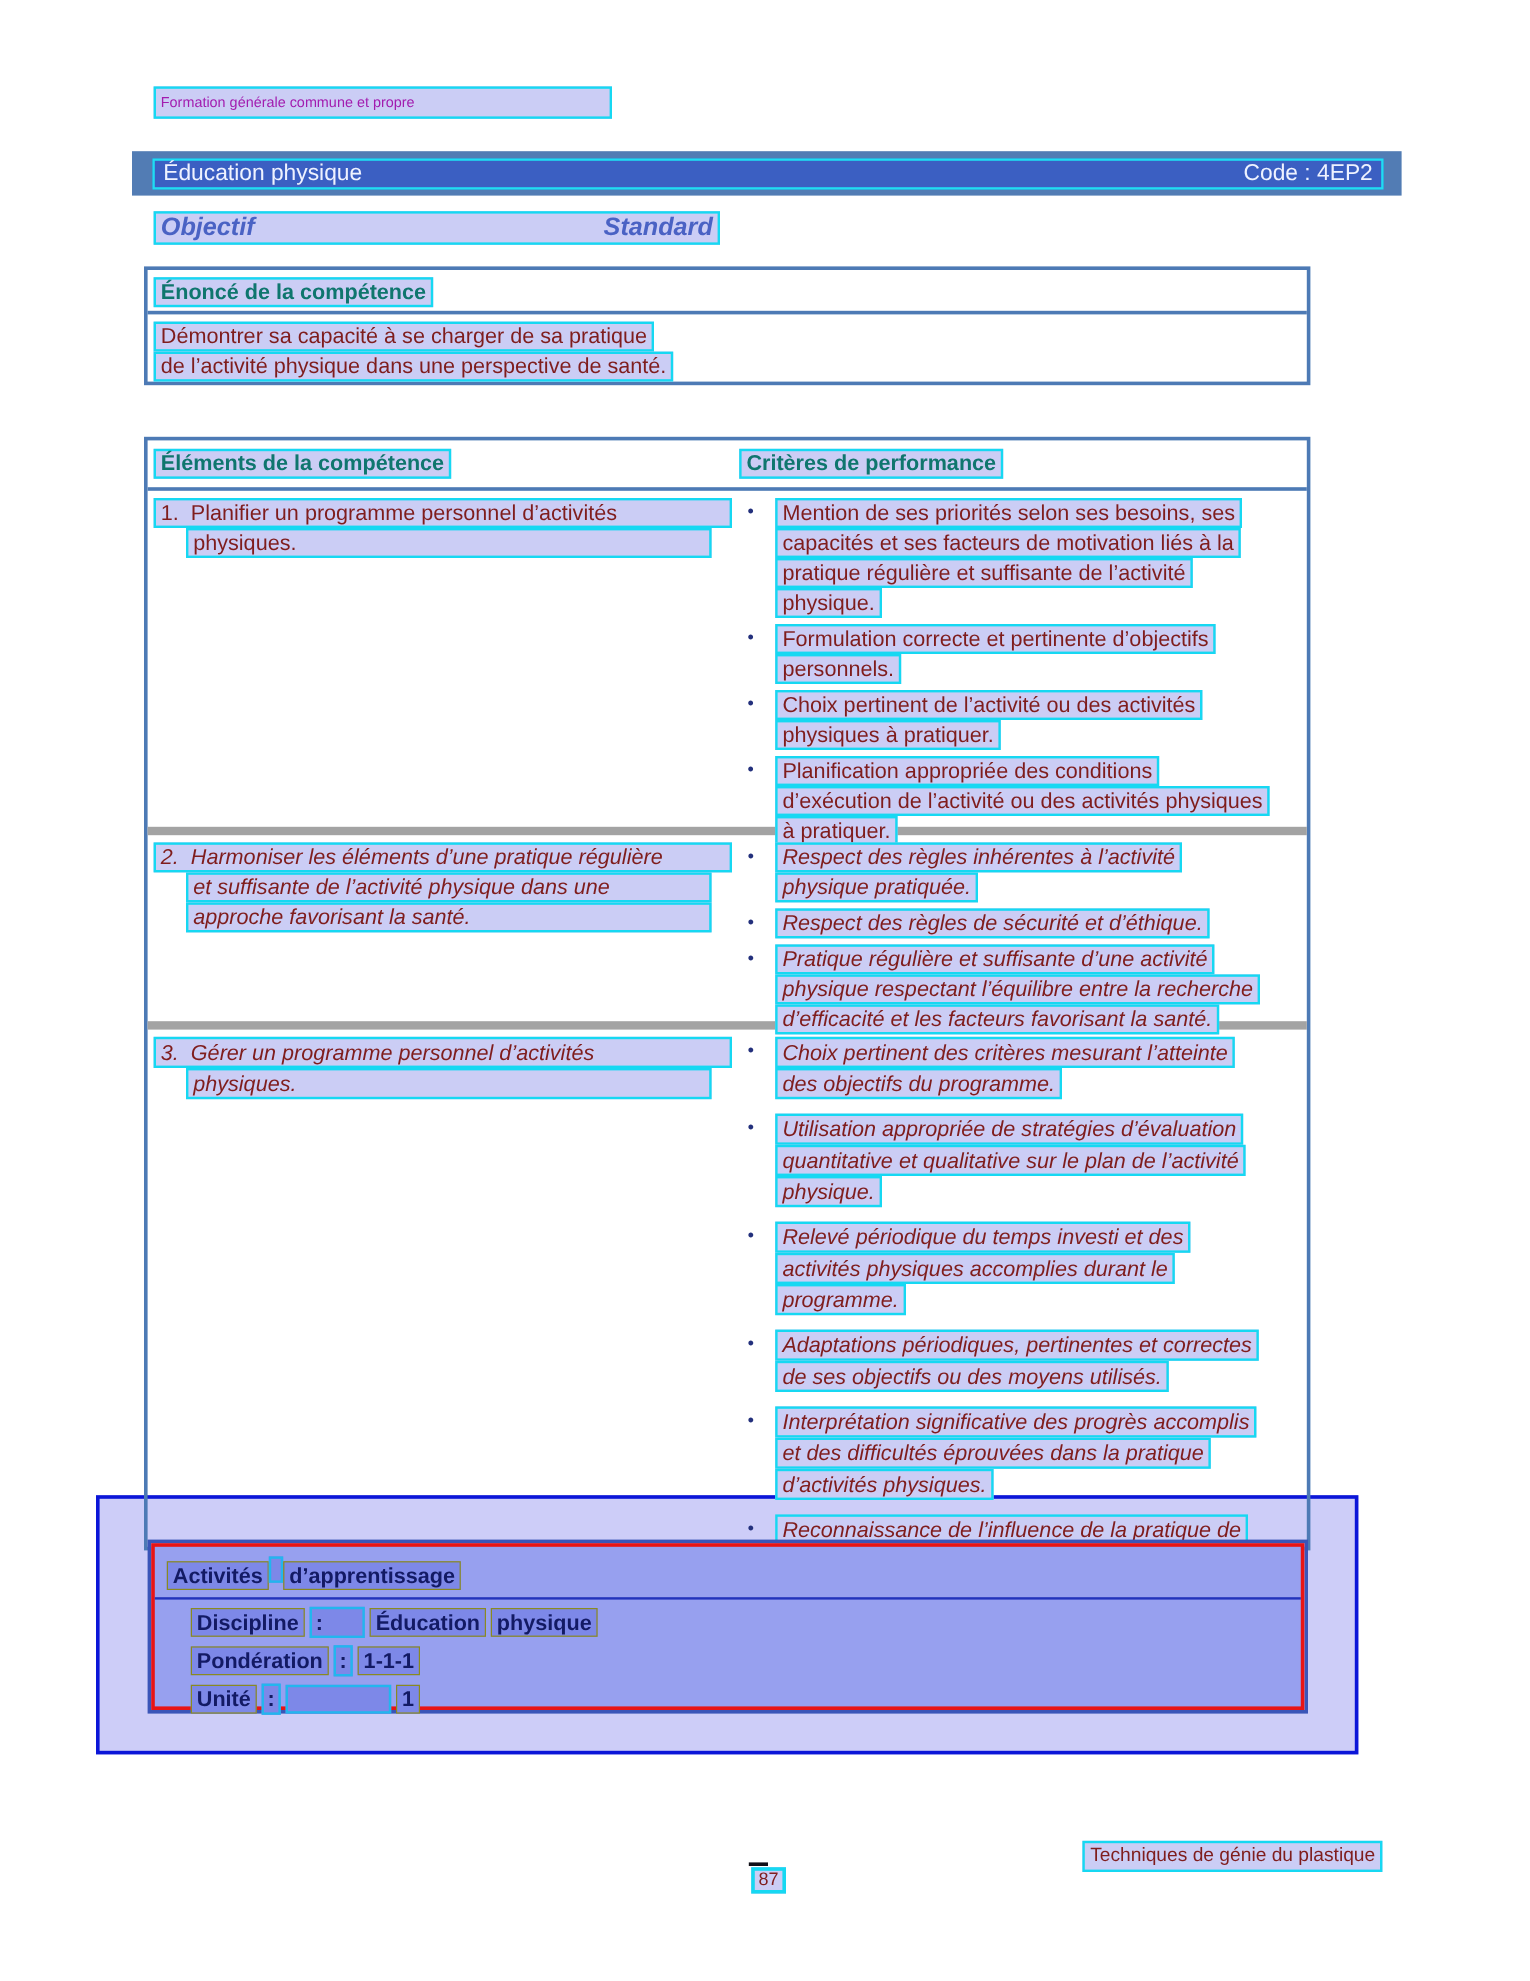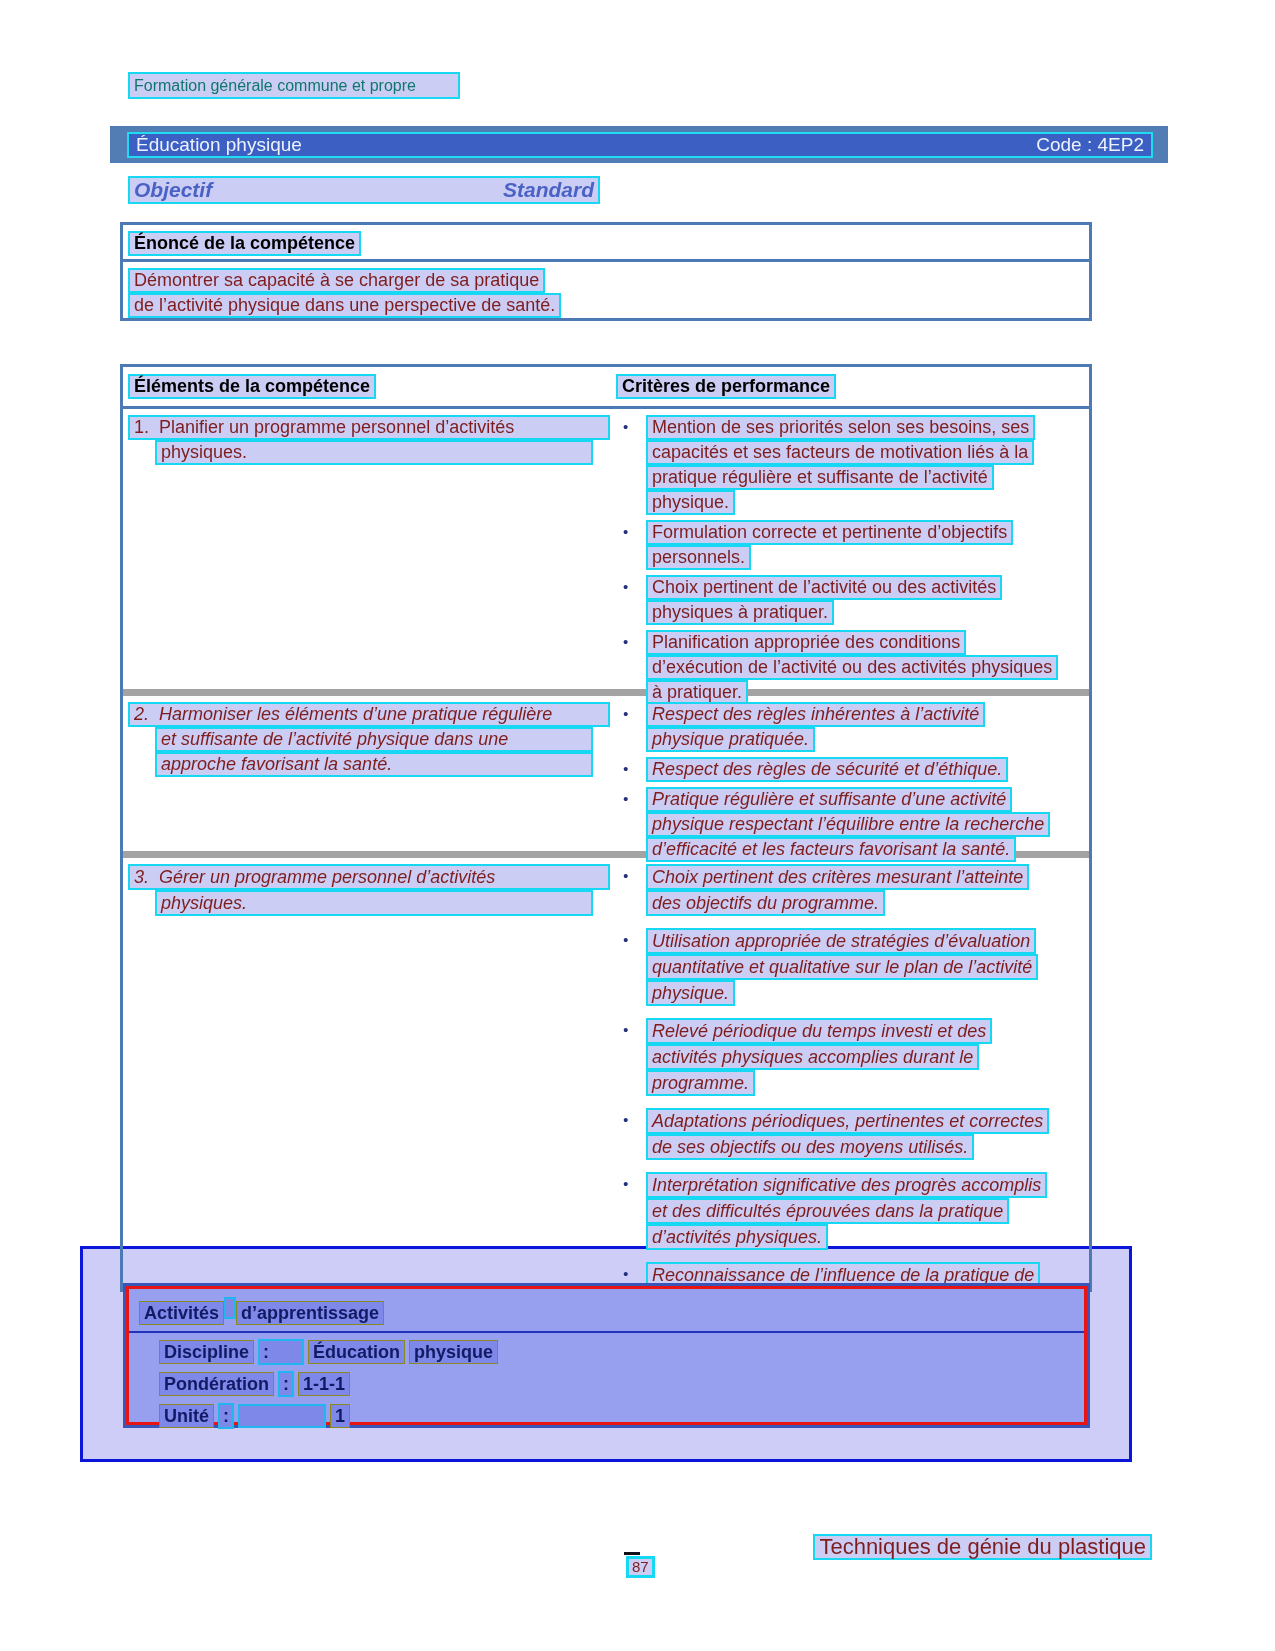--- a/index.html
+++ b/index.html
@@ -7,24 +7,24 @@
   .page {
     position:relative; width:1275px; height:1651px; background:#ffffff;
     font-family:"Liberation Sans", sans-serif; color:#1c2060; overflow:hidden;
   }
   
   .hl {
     display:inline-block; background:#cbcdf5; border:2px solid #16d8f2;
     padding:1px 4px; font-size:18px; line-height:19px; color:#7f1d1d;
     white-space:nowrap;
   }
-  .bold { font-weight:700; color:#000000;text-align:right; }
+  .bold { font-weight:700; color:#0f766e;text-align:right; }
   
   .doc-title { position:absolute; left:128px; top:72px; }
-  .doc-title .hl { font-size:16px; line-height:21px; color:#0f766e; width:332px; }
+  .doc-title .hl { font-size:12px; line-height:21px; color:#a21caf; width:382px; }
   
   .bar { position:absolute; left:110px; top:126px; width:1058px; height:37px; background:#527cb4; }
   .bar-inner {
     position:absolute; left:17px; top:6px; width:1026px; height:26px;
     background:#3b5fc2; border:2px solid #20dcf2;
     display:flex; justify-content:space-between; align-items:center;
     padding:0 7px; color:#eef2ff; font-size:19px;
   }
   
   .obj-row { position:absolute; left:128px; top:176px; }
@@ -80,21 +80,21 @@
     white-space:nowrap;
   }
   .cbox {
     display:inline-block; background:#7d88e8; border:2px solid #22b6ee;
     padding:1px 3px; font-size:18px; line-height:20px; font-weight:700; color:#131a64;
   }
   .spacer-wide { width:88px; height:24px; }
   .spacer-sm { width:12px; height:22px; border-width:2px; }
   
   .footer-program { position:absolute; right:123px; top:1534px; }
-  .footer-program .hl { font-size:22px; line-height:20px; }
+  .footer-program .hl { font-size:16px; line-height:20px; }
   .pagenum { position:absolute; left:626px; top:1556px; }
   .pagenum .hl { font-size:15px; line-height:16px; border-width:3px; padding:0 3px; }
   .pagenum-tick { position:absolute; left:-2px; top:-4px; width:16px; height:3px; background:#101018; }
 </style>
 </head>
 <body>
 
 <div class="page">
 
   <div class="overlay"></div>

